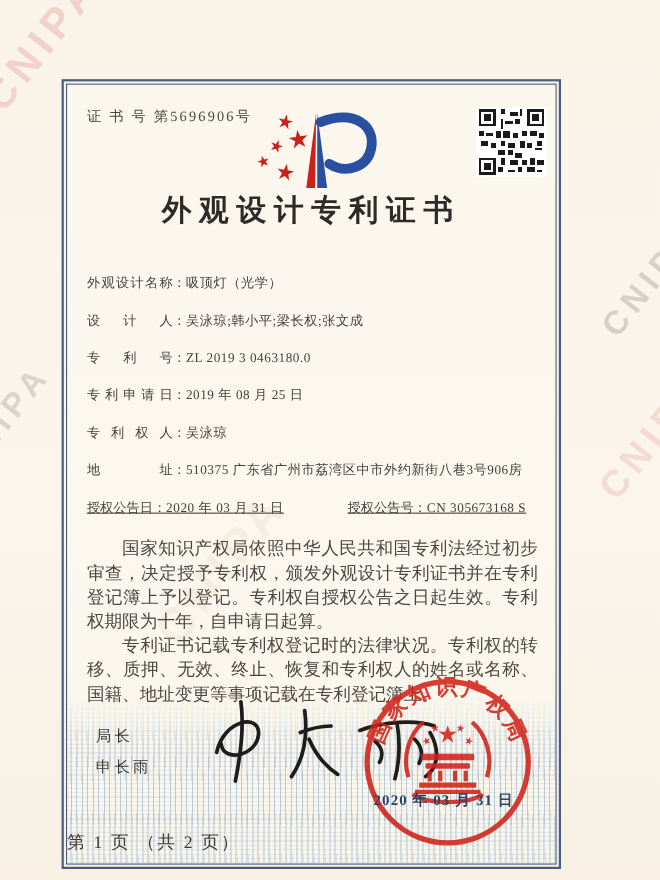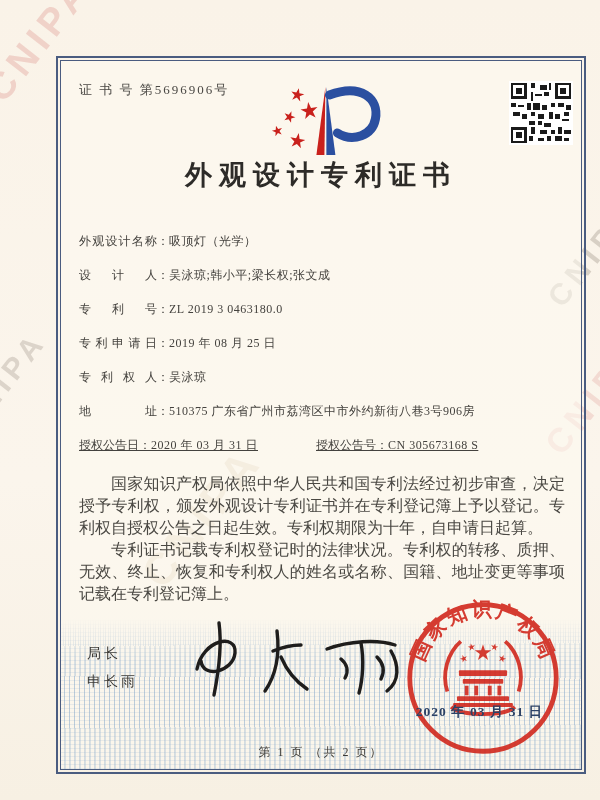--- a/index.html
+++ b/index.html
@@ -8,21 +8,21 @@
         font-family:"Liberation Serif","DejaVu Serif",serif;color:#44423e;}
   
   .wm{position:absolute;font-family:"Liberation Sans","DejaVu Sans",sans-serif;
       font-weight:bold;letter-spacing:6px;transform:rotate(-52deg);pointer-events:none;}
   .wm-tl{top:18px;left:-34px;font-size:38px;color:rgba(226,160,152,0.40);}
   .wm-right{top:238px;right:-52px;font-size:30px;color:rgba(160,150,138,0.38);}
   .wm-left{top:366px;left:-58px;font-size:30px;color:rgba(160,150,138,0.34);}
   .wm-mid{top:492px;left:120px;font-size:44px;color:rgba(205,182,150,0.35);}
   .wm-br{top:378px;right:-60px;font-size:34px;color:rgba(226,160,152,0.30);}
   
-  .frame-outer{position:absolute;left:56px;top:56px;width:530px;height:718px;
+  .frame-outer{position:absolute;left:56px;top:72px;width:454px;height:718px;
                border:2px solid #4a5c80;padding:2px;box-sizing:border-box;}
   .frame-inner{position:relative;width:100%;height:100%;border:1px solid #4a5c80;
                box-sizing:border-box;background:rgba(253,249,241,0.55);}
   
   .guilloche{position:absolute;left:0;right:0;bottom:0;height:150px;
      background:
        repeating-linear-gradient(90.5deg, rgba(120,158,196,0) 0 4px, rgba(120,158,196,0.30) 4px 5px),
        repeating-linear-gradient(89.3deg, rgba(130,168,205,0) 0 4px, rgba(130,168,205,0.28) 4px 5px),
        repeating-linear-gradient(0deg, rgba(150,180,210,0.18) 0 1px, rgba(150,180,210,0) 1px 4px);
      -webkit-mask-image:linear-gradient(to bottom,transparent,black 28%);
@@ -40,22 +40,22 @@
   .gfirst{width:237px;}
   .paras{position:absolute;top:412px;left:18px;right:16px;font-size:16px;line-height:22px;
          text-align:justify;color:#4a4843;}
   .paras p{margin:0;text-indent:2em;}
   .officer{position:absolute;left:26px;bottom:68px;font-size:14px;letter-spacing:3px;color:#3a3835;}
   .officer div{margin-bottom:10px;}
   .signature{position:absolute;left:120px;bottom:66px;}
   .seal{position:absolute;right:16px;bottom:8px;}
   .seal-date{position:absolute;right:38px;bottom:48px;font-size:13.5px;letter-spacing:1px;
              color:#2d4266;font-weight:bold;}
-  .page-footer{position:absolute;left:0;right:0;bottom:8px;text-align:center;
-               font-size:12px;letter-spacing:2px;color:#3c3a36;}
+  .page-footer{position:absolute;left:0;right:0;bottom:8px;
+               font-size:16px;letter-spacing:2px;color:#3c3a36;}
   .cont-note{position:absolute;left:0;right:0;bottom:2px;text-align:center;
              font-size:13px;letter-spacing:3px;color:#3d4556;}
 </style>
 </head>
 <body>
 
 <div class="page">
 
   <svg width="0" height="0" style="position:absolute" aria-hidden="true">
     <defs>

